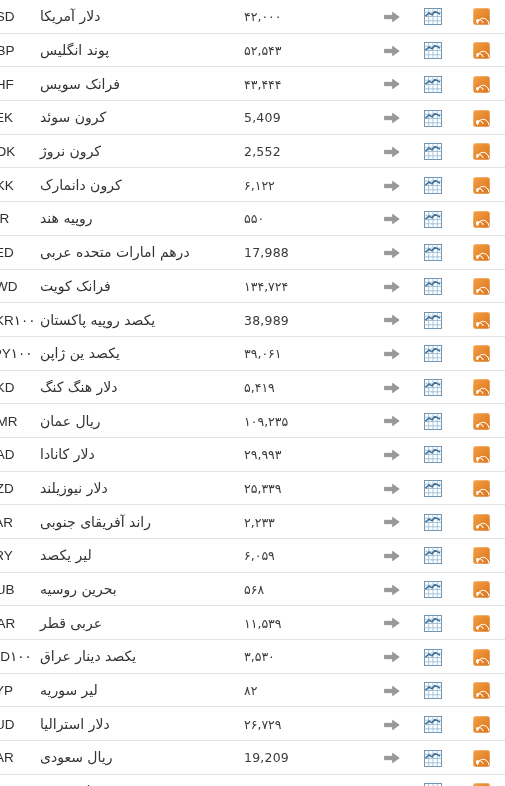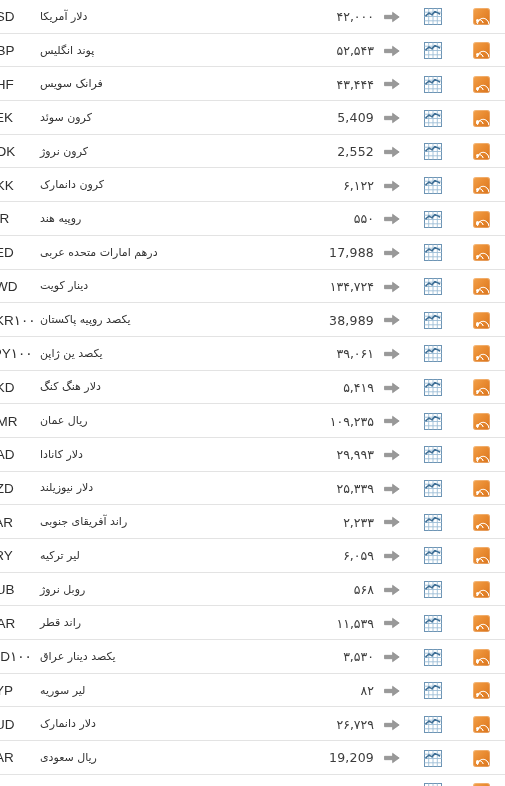--- a/index.html
+++ b/index.html
@@ -34,21 +34,21 @@
   .cell {
     padding: 0;
     vertical-align: middle;
     height: 32.7px;
   }
 
   
   .col-rss    { width: 48px;  text-align: center; }
   .col-chart  { width: 48px;  text-align: center; }
   .col-arrow  { width: 35px;  text-align: center; }
-  .col-value  { width: 130px; text-align: right; }
+  .col-value  { width: 130px; text-align: left; }
   .col-name   { width: 190px; text-align: left; padding-left: 0; padding-right: 14px; }
   .col-code   { width: 54px;  text-align: left;  padding-left: 4px; }
 
   
   .rss-icon {
     display: inline-block;
     width: 17px;
     height: 17px;
     vertical-align: middle;
     position: relative;
@@ -102,21 +102,21 @@
     font-family: "DejaVu Sans", "Liberation Sans", sans-serif;
     font-size: 12.5px;
     color: #3b3b3b;
     letter-spacing: 0.2px;
     display: inline-block;
     direction: ltr;
     unicode-bidi: embed;
   }
   .name-text {
     font-family: "DejaVu Sans", "Liberation Sans", sans-serif;
-    font-size: 11px;
+    font-size: 14px;
     color: #333333;
     direction: rtl;
     display: block;
     text-align: left;
     white-space: nowrap;
   }
   .code-text {
     font-family: "Liberation Sans", "DejaVu Sans", sans-serif;
     font-size: 13.5px;
     color: #2f2f2f;
@@ -354,21 +354,21 @@
             <rect x="4.2" y="4.6" width="1.5" height="1.5" fill="#3f6f96"></rect>
             <rect x="7.4" y="6.0" width="1.5" height="1.5" fill="#3f6f96"></rect>
             <rect x="10.4" y="3.0" width="1.5" height="1.5" fill="#3f6f96"></rect>
             <rect x="14.6" y="5.0" width="1.5" height="1.5" fill="#3f6f96"></rect>
           </svg></td>
         <td class="cell col-arrow"><svg class="arrow-icon" viewBox="0 0 16 12">
             <path d="M0.5 4.3 H8.6 V1.3 L15.2 6.0 L8.6 10.7 V7.7 H0.5 Z" fill="#999999" stroke="#8a8a8a" stroke-width="0.7" stroke-linejoin="round"></path>
           </svg></td>
         <td class="cell col-value"><span class="value-text">۱۳۴,۷۲۴</span></td>
         <td class="cell col-name">
-          <span class="name-text">دینار کویت</span>
+          <span class="name-text">فرانک کویت</span>
         </td>
         <td class="cell col-code"><span class="code-text">KWD</span></td>
       </tr>
       <tr class="rate-row">
         <td class="cell col-rss"><span class="rss-icon"><span class="dot"></span><span class="arc1"></span><span class="arc2"></span></span></td>
         <td class="cell col-chart"><svg class="chart-icon" viewBox="0 0 18 17">
             <rect x="0.5" y="0.5" width="17" height="16" fill="#ffffff" stroke="#6d94b4" stroke-width="1"></rect>
             <line x1="0.5" y1="4.2" x2="17.5" y2="4.2" stroke="#9dbdd6" stroke-width="0.9"></line>
             <line x1="0.5" y1="8.5" x2="17.5" y2="8.5" stroke="#9dbdd6" stroke-width="0.9"></line>
             <line x1="0.5" y1="12.8" x2="17.5" y2="12.8" stroke="#9dbdd6" stroke-width="0.9"></line>
@@ -562,21 +562,21 @@
             <rect x="4.2" y="4.6" width="1.5" height="1.5" fill="#3f6f96"></rect>
             <rect x="7.4" y="6.0" width="1.5" height="1.5" fill="#3f6f96"></rect>
             <rect x="10.4" y="3.0" width="1.5" height="1.5" fill="#3f6f96"></rect>
             <rect x="14.6" y="5.0" width="1.5" height="1.5" fill="#3f6f96"></rect>
           </svg></td>
         <td class="cell col-arrow"><svg class="arrow-icon" viewBox="0 0 16 12">
             <path d="M0.5 4.3 H8.6 V1.3 L15.2 6.0 L8.6 10.7 V7.7 H0.5 Z" fill="#999999" stroke="#8a8a8a" stroke-width="0.7" stroke-linejoin="round"></path>
           </svg></td>
         <td class="cell col-value"><span class="value-text">۶,۰۵۹</span></td>
         <td class="cell col-name">
-          <span class="name-text">لیر ترکیه</span>
+          <span class="name-text">لیر یکصد</span>
         </td>
         <td class="cell col-code"><span class="code-text">TRY</span></td>
       </tr>
       <tr class="rate-row">
         <td class="cell col-rss"><span class="rss-icon"><span class="dot"></span><span class="arc1"></span><span class="arc2"></span></span></td>
         <td class="cell col-chart"><svg class="chart-icon" viewBox="0 0 18 17">
             <rect x="0.5" y="0.5" width="17" height="16" fill="#ffffff" stroke="#6d94b4" stroke-width="1"></rect>
             <line x1="0.5" y1="4.2" x2="17.5" y2="4.2" stroke="#9dbdd6" stroke-width="0.9"></line>
             <line x1="0.5" y1="8.5" x2="17.5" y2="8.5" stroke="#9dbdd6" stroke-width="0.9"></line>
             <line x1="0.5" y1="12.8" x2="17.5" y2="12.8" stroke="#9dbdd6" stroke-width="0.9"></line>
@@ -588,21 +588,21 @@
             <rect x="4.2" y="4.6" width="1.5" height="1.5" fill="#3f6f96"></rect>
             <rect x="7.4" y="6.0" width="1.5" height="1.5" fill="#3f6f96"></rect>
             <rect x="10.4" y="3.0" width="1.5" height="1.5" fill="#3f6f96"></rect>
             <rect x="14.6" y="5.0" width="1.5" height="1.5" fill="#3f6f96"></rect>
           </svg></td>
         <td class="cell col-arrow"><svg class="arrow-icon" viewBox="0 0 16 12">
             <path d="M0.5 4.3 H8.6 V1.3 L15.2 6.0 L8.6 10.7 V7.7 H0.5 Z" fill="#999999" stroke="#8a8a8a" stroke-width="0.7" stroke-linejoin="round"></path>
           </svg></td>
         <td class="cell col-value"><span class="value-text">۵۶۸</span></td>
         <td class="cell col-name">
-          <span class="name-text">روبل نروژ</span>
+          <span class="name-text">بحرین روسیه</span>
         </td>
         <td class="cell col-code"><span class="code-text">RUB</span></td>
       </tr>
       <tr class="rate-row">
         <td class="cell col-rss"><span class="rss-icon"><span class="dot"></span><span class="arc1"></span><span class="arc2"></span></span></td>
         <td class="cell col-chart"><svg class="chart-icon" viewBox="0 0 18 17">
             <rect x="0.5" y="0.5" width="17" height="16" fill="#ffffff" stroke="#6d94b4" stroke-width="1"></rect>
             <line x1="0.5" y1="4.2" x2="17.5" y2="4.2" stroke="#9dbdd6" stroke-width="0.9"></line>
             <line x1="0.5" y1="8.5" x2="17.5" y2="8.5" stroke="#9dbdd6" stroke-width="0.9"></line>
             <line x1="0.5" y1="12.8" x2="17.5" y2="12.8" stroke="#9dbdd6" stroke-width="0.9"></line>
@@ -614,21 +614,21 @@
             <rect x="4.2" y="4.6" width="1.5" height="1.5" fill="#3f6f96"></rect>
             <rect x="7.4" y="6.0" width="1.5" height="1.5" fill="#3f6f96"></rect>
             <rect x="10.4" y="3.0" width="1.5" height="1.5" fill="#3f6f96"></rect>
             <rect x="14.6" y="5.0" width="1.5" height="1.5" fill="#3f6f96"></rect>
           </svg></td>
         <td class="cell col-arrow"><svg class="arrow-icon" viewBox="0 0 16 12">
             <path d="M0.5 4.3 H8.6 V1.3 L15.2 6.0 L8.6 10.7 V7.7 H0.5 Z" fill="#999999" stroke="#8a8a8a" stroke-width="0.7" stroke-linejoin="round"></path>
           </svg></td>
         <td class="cell col-value"><span class="value-text">۱۱,۵۳۹</span></td>
         <td class="cell col-name">
-          <span class="name-text">راند قطر</span>
+          <span class="name-text">عربی قطر</span>
         </td>
         <td class="cell col-code"><span class="code-text">QAR</span></td>
       </tr>
       <tr class="rate-row">
         <td class="cell col-rss"><span class="rss-icon"><span class="dot"></span><span class="arc1"></span><span class="arc2"></span></span></td>
         <td class="cell col-chart"><svg class="chart-icon" viewBox="0 0 18 17">
             <rect x="0.5" y="0.5" width="17" height="16" fill="#ffffff" stroke="#6d94b4" stroke-width="1"></rect>
             <line x1="0.5" y1="4.2" x2="17.5" y2="4.2" stroke="#9dbdd6" stroke-width="0.9"></line>
             <line x1="0.5" y1="8.5" x2="17.5" y2="8.5" stroke="#9dbdd6" stroke-width="0.9"></line>
             <line x1="0.5" y1="12.8" x2="17.5" y2="12.8" stroke="#9dbdd6" stroke-width="0.9"></line>
@@ -692,21 +692,21 @@
             <rect x="4.2" y="4.6" width="1.5" height="1.5" fill="#3f6f96"></rect>
             <rect x="7.4" y="6.0" width="1.5" height="1.5" fill="#3f6f96"></rect>
             <rect x="10.4" y="3.0" width="1.5" height="1.5" fill="#3f6f96"></rect>
             <rect x="14.6" y="5.0" width="1.5" height="1.5" fill="#3f6f96"></rect>
           </svg></td>
         <td class="cell col-arrow"><svg class="arrow-icon" viewBox="0 0 16 12">
             <path d="M0.5 4.3 H8.6 V1.3 L15.2 6.0 L8.6 10.7 V7.7 H0.5 Z" fill="#999999" stroke="#8a8a8a" stroke-width="0.7" stroke-linejoin="round"></path>
           </svg></td>
         <td class="cell col-value"><span class="value-text">۲۶,۷۲۹</span></td>
         <td class="cell col-name">
-          <span class="name-text">دلار دانمارک</span>
+          <span class="name-text">دلار استرالیا</span>
         </td>
         <td class="cell col-code"><span class="code-text">AUD</span></td>
       </tr>
       <tr class="rate-row">
         <td class="cell col-rss"><span class="rss-icon"><span class="dot"></span><span class="arc1"></span><span class="arc2"></span></span></td>
         <td class="cell col-chart"><svg class="chart-icon" viewBox="0 0 18 17">
             <rect x="0.5" y="0.5" width="17" height="16" fill="#ffffff" stroke="#6d94b4" stroke-width="1"></rect>
             <line x1="0.5" y1="4.2" x2="17.5" y2="4.2" stroke="#9dbdd6" stroke-width="0.9"></line>
             <line x1="0.5" y1="8.5" x2="17.5" y2="8.5" stroke="#9dbdd6" stroke-width="0.9"></line>
             <line x1="0.5" y1="12.8" x2="17.5" y2="12.8" stroke="#9dbdd6" stroke-width="0.9"></line>

